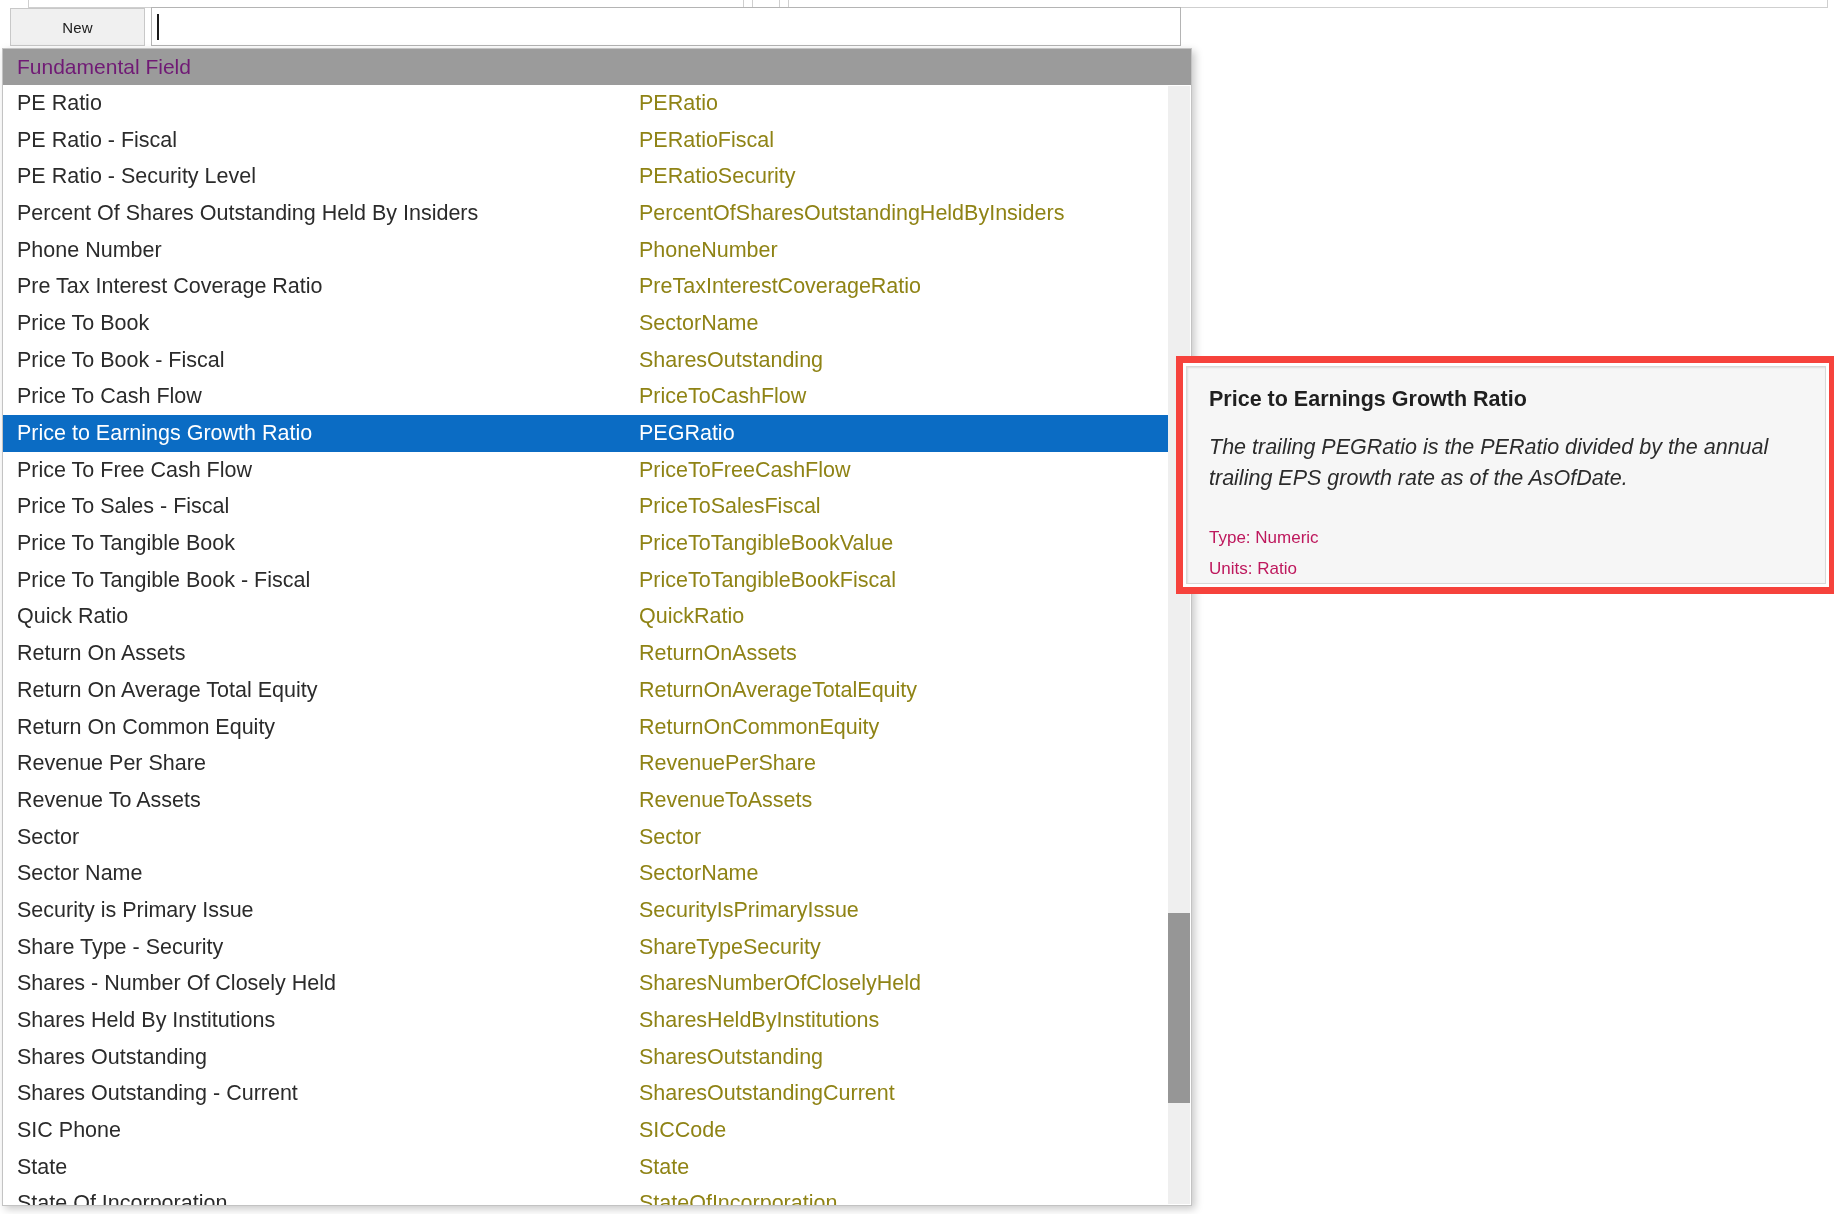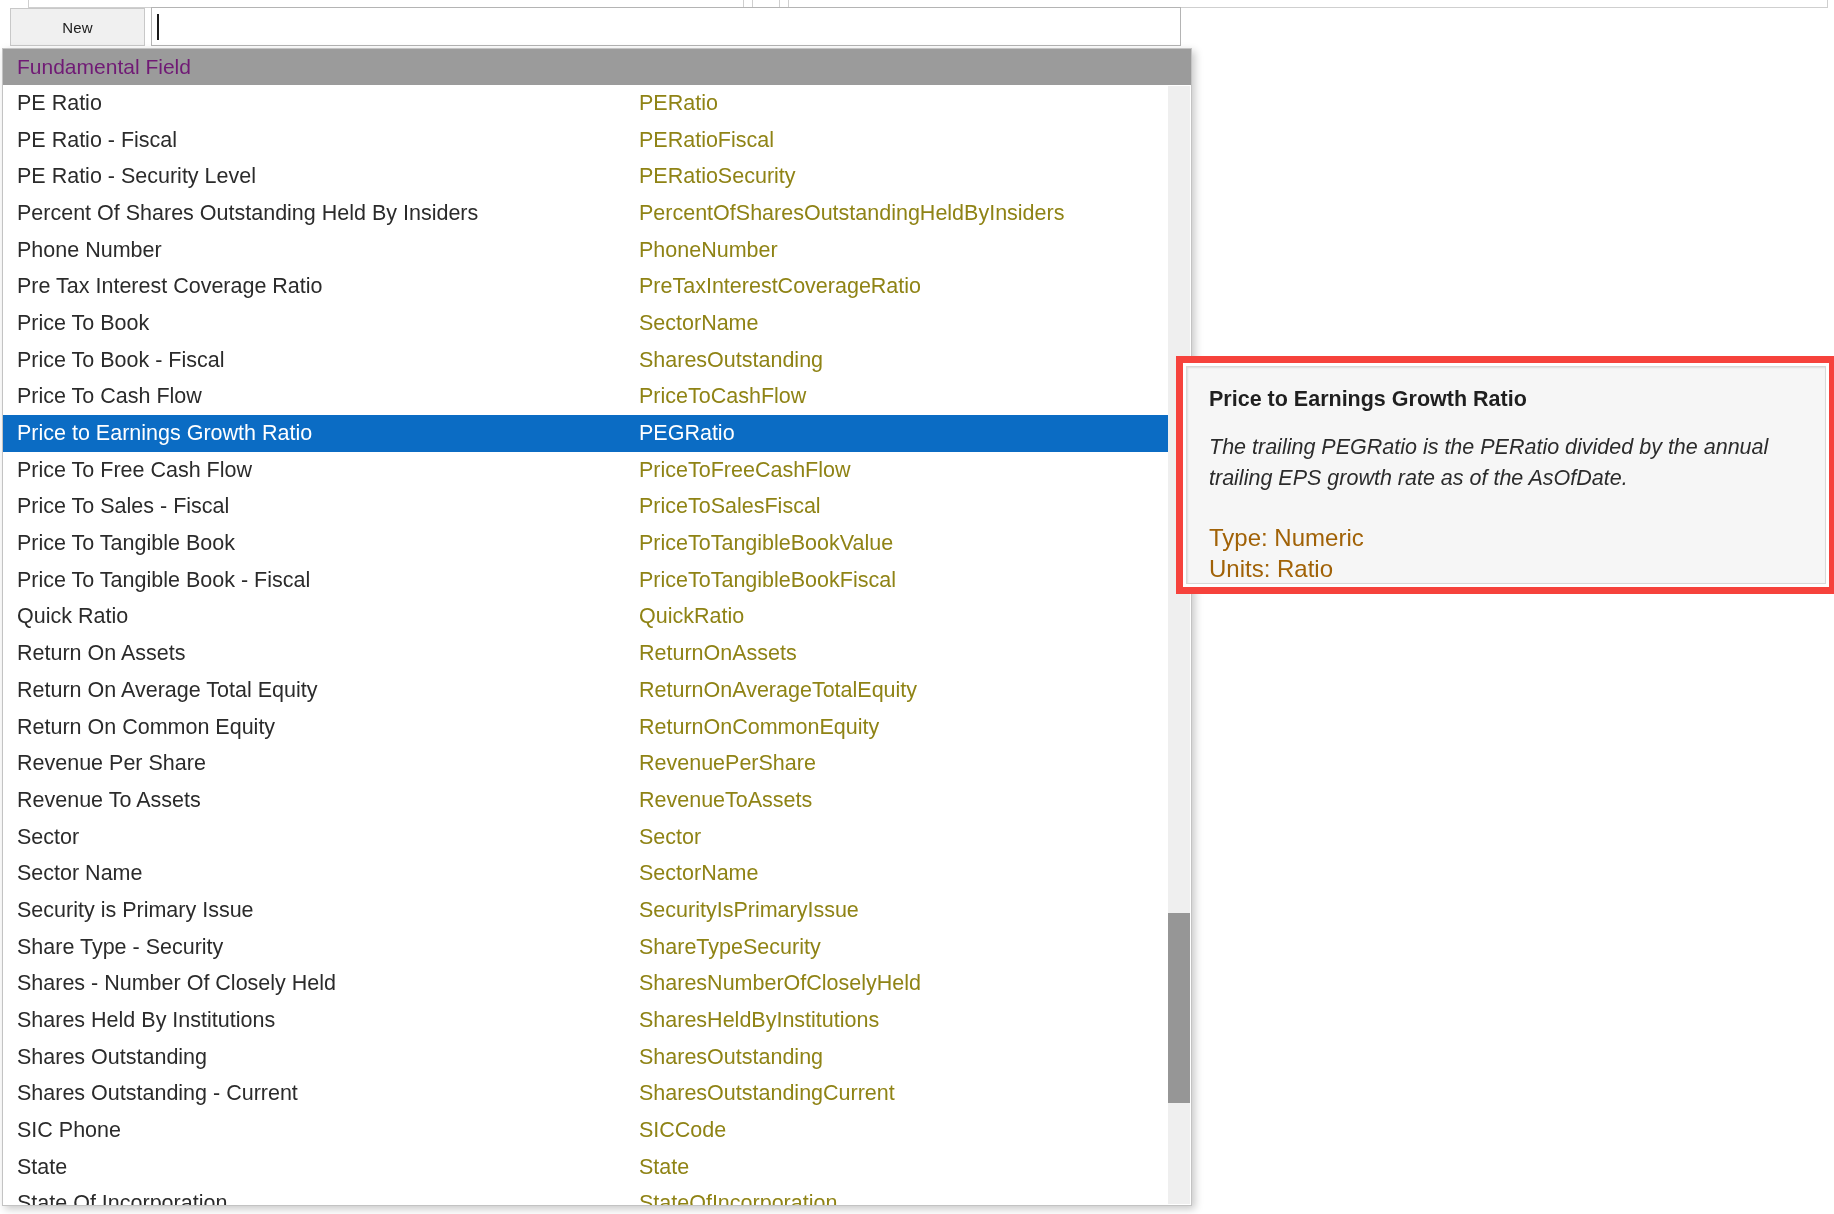--- a/index.html
+++ b/index.html
@@ -189,22 +189,22 @@
     margin-bottom: 20px;
   }
   .tooltip .tt-body {
     font-size: 21.5px;
     color: #2b2b2b;
     line-height: 31px;
     font-style: italic;
   }
   .tooltip .tt-meta {
     margin-top: 28px;
-    font-size: 24px;
-    color: #a16207;
+    font-size: 17px;
+    color: #be185d;
     line-height: 31px;
   }
 </style>
 </head>
 <body>
 
 <div id="screen">
 
   <div class="top-chrome">
     <div class="chrome-strip a"></div>

